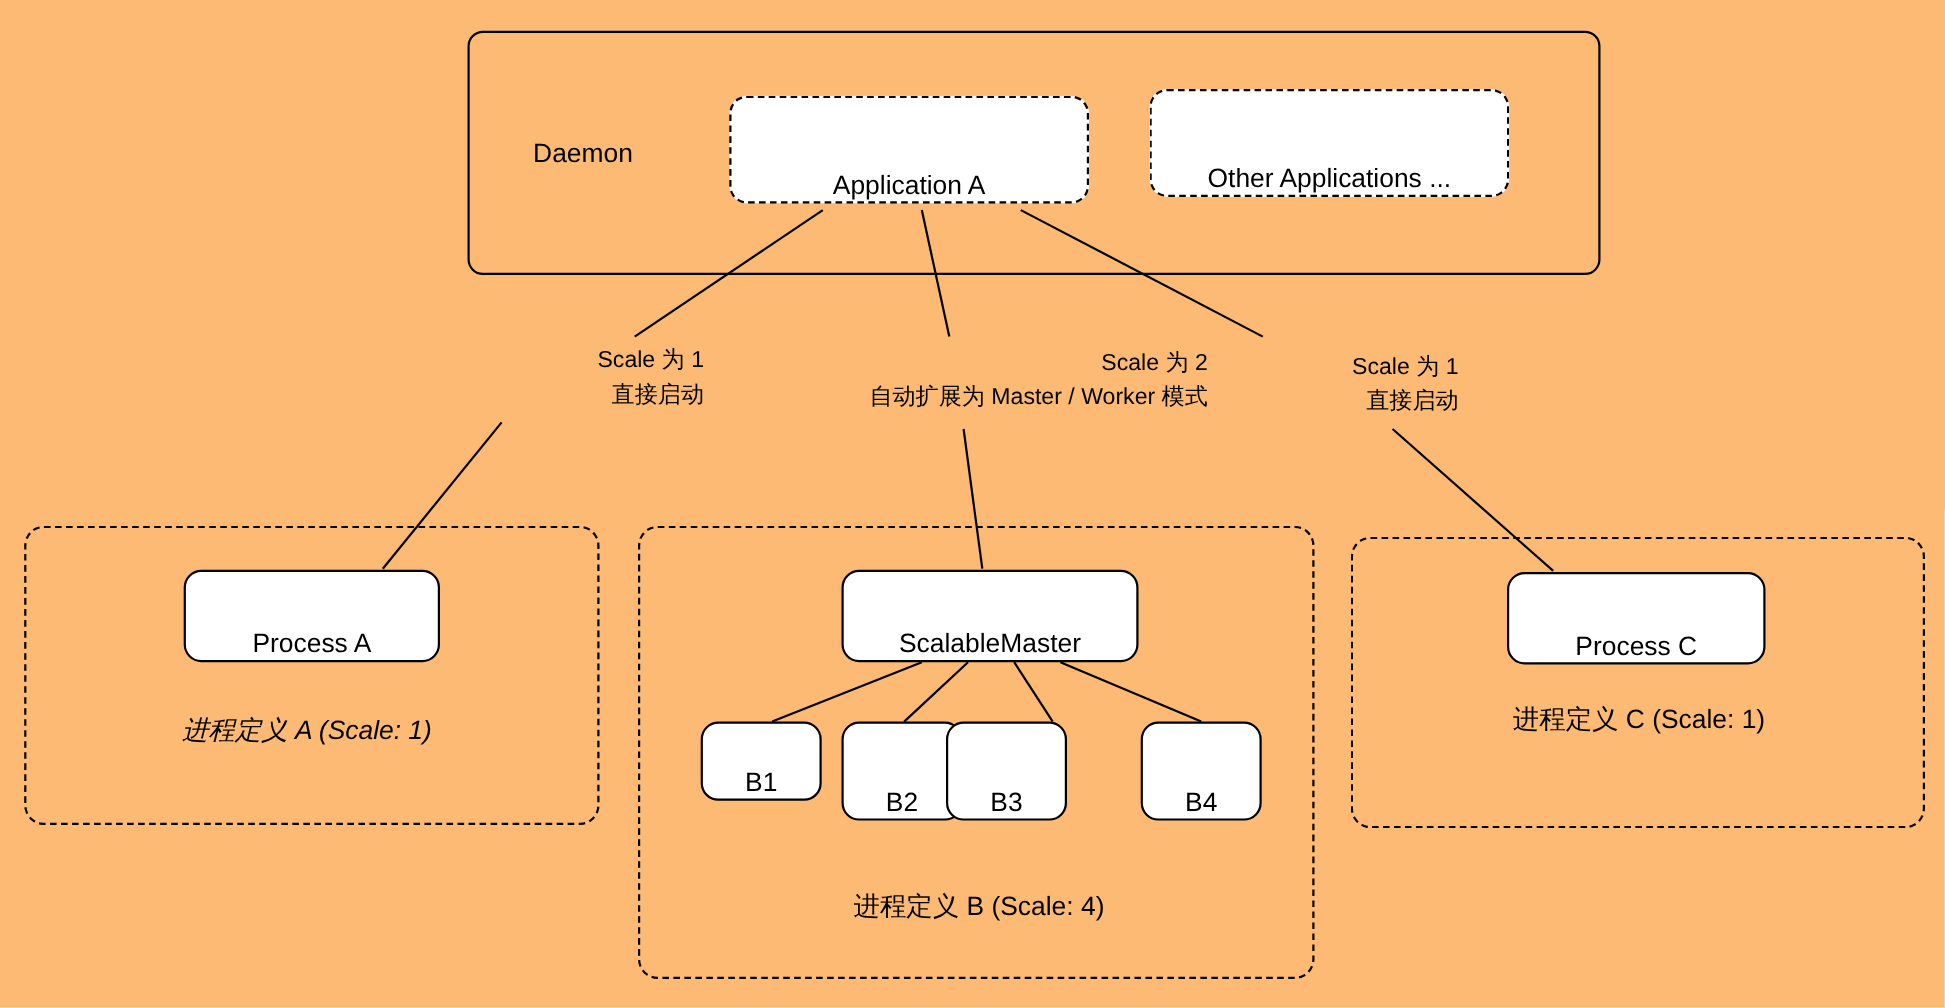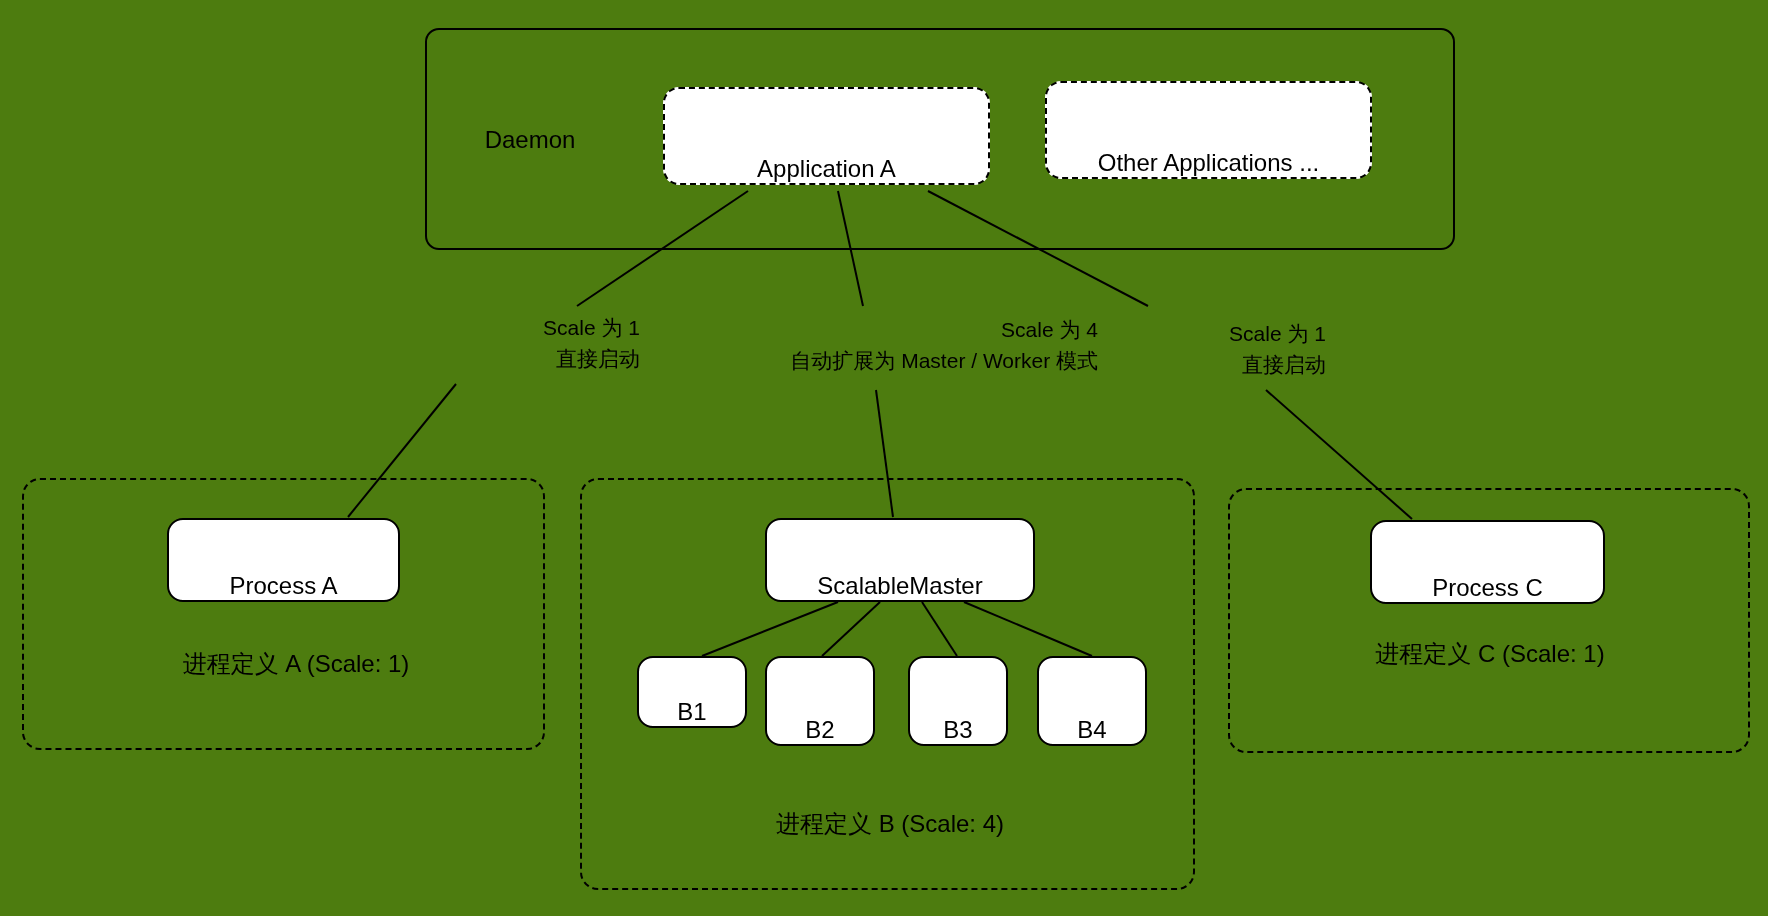--- a/index.html
+++ b/index.html
@@ -6,21 +6,21 @@
     margin: 0;
     padding: 0;
     background: #ffffff;
     font-family: "Liberation Sans", sans-serif;
     color: #000000;
   }
   .canvas {
     position: relative;
     width: 1768px;
     height: 916px;
-    background: #4d7c0f;
+    background: #fdba74;
     overflow: hidden;
   }
   .lines-layer {
     position: absolute;
     left: 0;
     top: 0;
     width: 1768px;
     height: 916px;
     pointer-events: none;
   }
@@ -95,46 +95,46 @@
   <div class="box dashed node" style="left:1045px; top:81px; width:327px; height:98px;">
     <span>Other Applications ...</span>
   </div>
 
   <div class="edge-label" style="left:400px; top:312px; width:240px;">
     <div>Scale 为 1</div>
     <div>直接启动</div>
   </div>
 
   <div class="edge-label" style="left:638px; top:314px; width:460px;">
-    <div>Scale 为 4</div>
+    <div>Scale 为 2</div>
     <div>自动扩展为 Master / Worker 模式</div>
   </div>
 
   <div class="edge-label" style="left:1086px; top:318px; width:240px;">
     <div>Scale 为 1</div>
     <div>直接启动</div>
   </div>
 
   <div class="box dashed transparent" style="left:22px; top:478px; width:523px; height:272px; border-radius:18px;"></div>
   <div class="box node" style="left:167px; top:518px; width:233px; height:84px;">
     <span>Process A</span>
   </div>
-  <div class="caption" style="left:116px; top:648px; width:360px;">进程定义 A (Scale: 1)</div>
+  <div class="caption" style="left:99px; top:648px; width:360px;font-style:italic;">进程定义 A (Scale: 1)</div>
 
   <div class="box dashed transparent" style="left:580px; top:478px; width:615px; height:412px; border-radius:18px;"></div>
   <div class="box node" style="left:765px; top:518px; width:270px; height:84px;">
     <span>ScalableMaster</span>
   </div>
   <div class="box node" style="left:637px; top:656px; width:110px; height:72px;">
     <span>B1</span>
   </div>
   <div class="box node" style="left:765px; top:656px; width:110px; height:90px;">
     <span>B2</span>
   </div>
-  <div class="box node" style="left:908px; top:656px; width:100px; height:90px;">
+  <div class="box node" style="left:860px; top:656px; width:110px; height:90px;">
     <span>B3</span>
   </div>
   <div class="box node" style="left:1037px; top:656px; width:110px; height:90px;">
     <span>B4</span>
   </div>
   <div class="caption" style="left:690px; top:808px; width:400px;">进程定义 B (Scale: 4)</div>
 
   <div class="box dashed transparent" style="left:1228px; top:488px; width:522px; height:265px; border-radius:18px;"></div>
   <div class="box node" style="left:1370px; top:520px; width:235px; height:84px;">
     <span>Process C</span>

